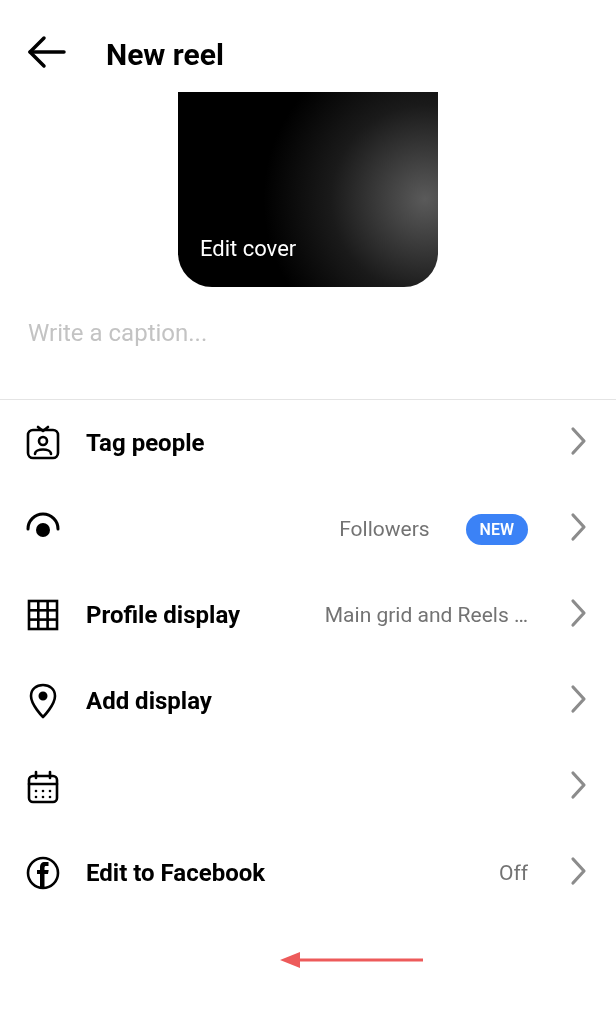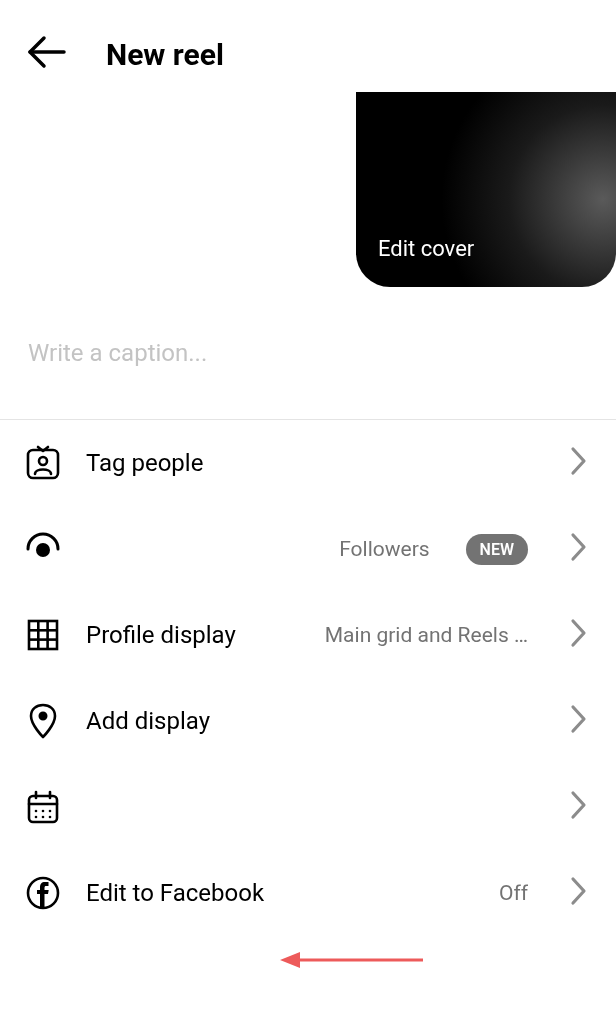--- a/index.html
+++ b/index.html
@@ -19,21 +19,21 @@
       gap: 38px;
     }
     .back-icon svg { width: 44px; height: 44px; }
     .title {
       font-size: 30px;
       font-weight: 700;
       text-align: center;
     }
     .cover-wrap {
       display: flex;
-      justify-content: flex-end;
+      justify-content: center;
       margin-top: -6px;
     }
     .cover {
       width: 260px;
       height: 195px;
       background: #000;
       background: radial-gradient(circle at 95% 55%, #5a5a5a 0%, #1a1a1a 35%, #000 60%);
       border-radius: 0 0 34px 34px;
       position: relative;
     }
@@ -48,21 +48,20 @@
     .caption-area {
       padding: 32px 28px 52px 28px;
     }
     .caption-input {
       width: 100%;
       border: none;
       font-size: 24px;
       color: #000;
       outline: none;
       font-family: inherit;
-      margin-top: 20px;
     }
     .caption-input::placeholder { color: #c3c3c3; }
     .divider {
       height: 1px;
       background: #e4e4e4;
       width: 100%;
     }
     .options {
     }
     .row {
@@ -74,35 +73,35 @@
     .row .ic {
       width: 38px;
       height: 38px;
       display: flex;
       align-items: center;
       justify-content: center;
       flex-shrink: 0;
     }
     .row .lbl {
       font-size: 24px;
-      font-weight: 400;
+      font-weight: 700;
       color: #000;
       flex-shrink: 0;
     }
     .row .spacer { flex: 1; min-width: 0; }
     .row .val {
       font-size: 21px;
       color: #737373;
       white-space: nowrap;
       overflow: hidden;
       text-overflow: ellipsis;
       margin-left: 8px;
     }
     .row .badge {
-      background: #737373;
+      background: #3b82f6;
       color: #fff;
       font-size: 16px;
       font-weight: 600;
       padding: 6px 14px;
       border-radius: 999px;
       margin-left: 12px;
       flex-shrink: 0;
     }
     .row .chev {
       margin-left: 18px;

